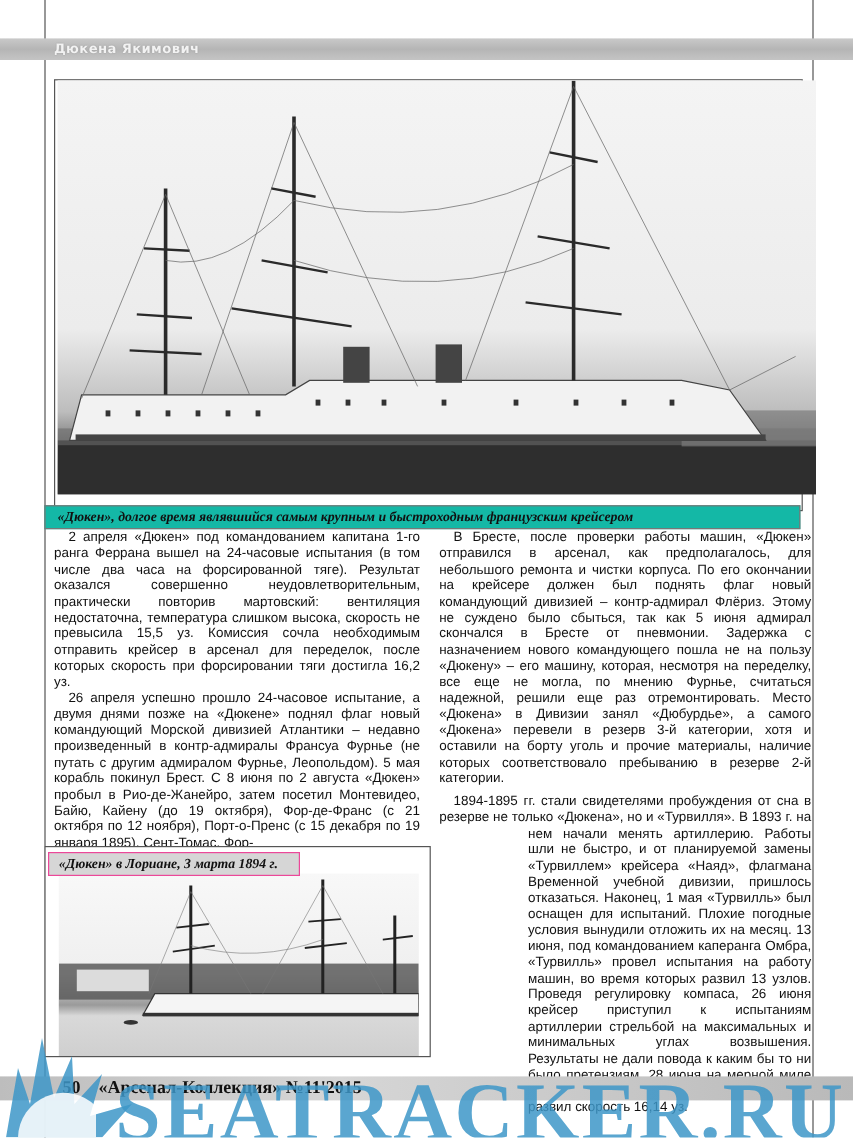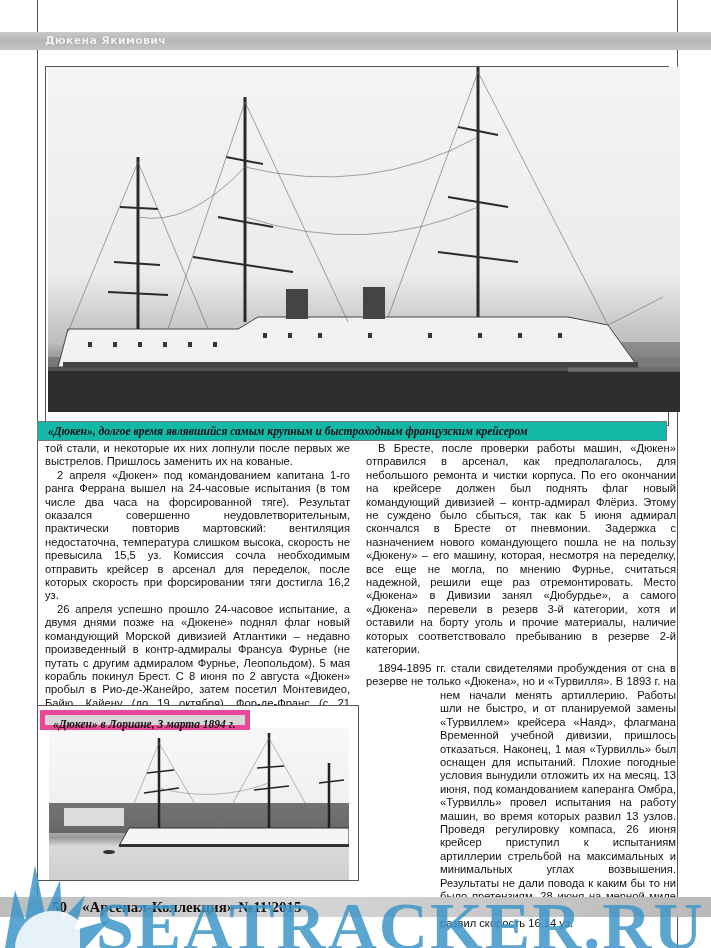--- a/index.html
+++ b/index.html
@@ -15,21 +15,21 @@
       font-family: "Liberation Serif", serif; font-style: italic; font-weight: bold; font-size: 11.5px; line-height: 18px; padding-left: 10px; color: #111; }
     .col { position: absolute; font-size: 11.2px; line-height: 13.4px; text-align: justify; color: #111; }
     .col p { margin: 0; text-indent: 12px; }
     .col p.noindent { text-indent: 0; }
     .col-left { left: 45px; top: 442px; width: 305px; }
     .col-right { left: 366px; top: 442px; width: 310px; }
     .col-right-wide { left: 366px; top: 662px; width: 310px; }
     .col-right-narrow { left: 440px; top: 689px; width: 236px; }
     .frame-bottom { position: absolute; left: 37px; top: 705px; width: 322px; height: 176px; border: 1px solid #555; box-sizing: border-box; background: #fff; }
     .photo-bottom { left: 49px; top: 728px; width: 300px; height: 152px; background: linear-gradient(180deg, #f8f8f8 0%, #efefef 55%, #9a9a9a 72%, #d9d9d9 78%, #cfcfcf 100%); }
-    .caption-bottom { position: absolute; left: 40px; top: 710px; width: 210px; height: 20px; background: #d6d6d6; border: 5px solid #ec4899; box-sizing: border-box;
+    .caption-bottom { position: absolute; left: 40px; top: 710px; width: 210px; height: 20px; background: #d6d6d6; border: 1px solid #ec4899; box-sizing: border-box;
       font-family: "Liberation Serif", serif; font-style: italic; font-weight: bold; font-size: 11.5px; line-height: 18px; padding-left: 8px; }
     .footer-band { position: absolute; left: 0; top: 897px; width: 711px; height: 20px; background: linear-gradient(90deg, #bdbdbd, #d6d6d6 40%, #c8c8c8 70%, #b9b9b9); }
     .page-num { position: absolute; left: 52px; top: 899px; font-family: "Liberation Serif", serif; font-weight: bold; font-size: 15px; color: #111; }
     .mag-title { position: absolute; left: 82px; top: 899px; font-family: "Liberation Serif", serif; font-weight: bold; font-size: 15px; color: #111; }
     .watermark { position: absolute; left: 0; top: 860px; width: 711px; height: 88px; pointer-events: none; }
     .wm-text { position: absolute; left: 96px; top: 891px; font-family: "Liberation Serif", serif; font-weight: bold; font-size: 68px; letter-spacing: 2px; color: rgba(61,150,200,0.85); line-height: 70px; }
   </style>
 </head>
 <body>
 
@@ -99,21 +99,20 @@
       <path d="M197 100 Q320 130 430 70"></path>
         <path d="M197 150 Q320 190 430 140"></path>
       <path d="M90 150 Q140 160 197 100"></path>
       <path d="M560 258 L615 230"></path>
     </g>
   </svg>
 </div>
 <div class="caption-main">«Дюкен», долгое время являвшийся самым крупным и быстроходным французским крейсером</div>
 
 <div class="col col-left">
-  <p class="noindent">той стали, и некоторые их них лопнули после первых же выстрелов. Пришлось заменить их на кованые.</p>
   <p>2 апреля «Дюкен» под командованием капитана 1-го ранга Феррана вышел на 24-часовые испытания (в том числе два часа на форсированной тяге). Результат оказался совершенно неудовлетворительным, практически повторив мартовский: вентиляция недостаточна, температура слишком высока, скорость не превысила 15,5 уз. Комиссия сочла необходимым отправить крейсер в арсенал для переделок, после которых скорость при форсировании тяги достигла 16,2 уз.</p>
   <p>26 апреля успешно прошло 24-часовое испытание, а двумя днями позже на «Дюкене» поднял флаг новый командующий Морской дивизией Атлантики – недавно произведенный в контр-адмиралы Франсуа Фурнье (не путать с другим адмиралом Фурнье, Леопольдом). 5 мая корабль покинул Брест. С 8 июня по 2 августа «Дюкен» пробыл в Рио-де-Жанейро, затем посетил Монтевидео, Байю, Кайену (до 19 октября), Фор-де-Франс (с 21 октября по 12 ноября), Порт-о-Пренс (с 15 декабря по 19 января 1895), Сент-Томас, Фор-</p>
 </div>
 
 <div class="col col-right">
   <p>В Бресте, после проверки работы машин, «Дюкен» отправился в арсенал, как предполагалось, для небольшого ремонта и чистки корпуса. По его окончании на крейсере должен был поднять флаг новый командующий дивизией – контр-адмирал Флёриз. Этому не суждено было сбыться, так как 5 июня адмирал скончался в Бресте от пневмонии. Задержка с назначением нового командующего пошла не на пользу «Дюкену» – его машину, которая, несмотря на переделку, все еще не могла, по мнению Фурнье, считаться надежной, решили еще раз отремонтировать. Место «Дюкена» в Дивизии занял «Дюбурдье», а самого «Дюкена» перевели в резерв 3-й категории, хотя и оставили на борту уголь и прочие материалы, наличие которых соответствовало пребыванию в резерве 2-й категории.</p>
 </div>
 <div class="col col-right-wide">
   <p style="text-align:justify; text-align-last:justify;">1894-1895 гг. стали свидетелями пробуждения от сна в резерве не только «Дюкена», но и «Турвилля». В 1893 г. на</p>
 </div>

